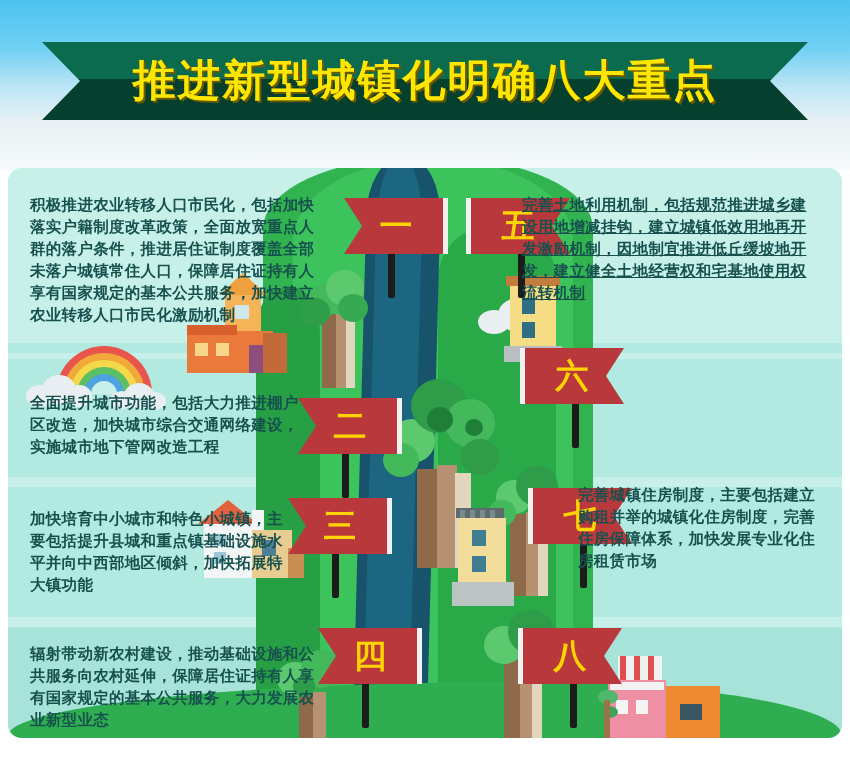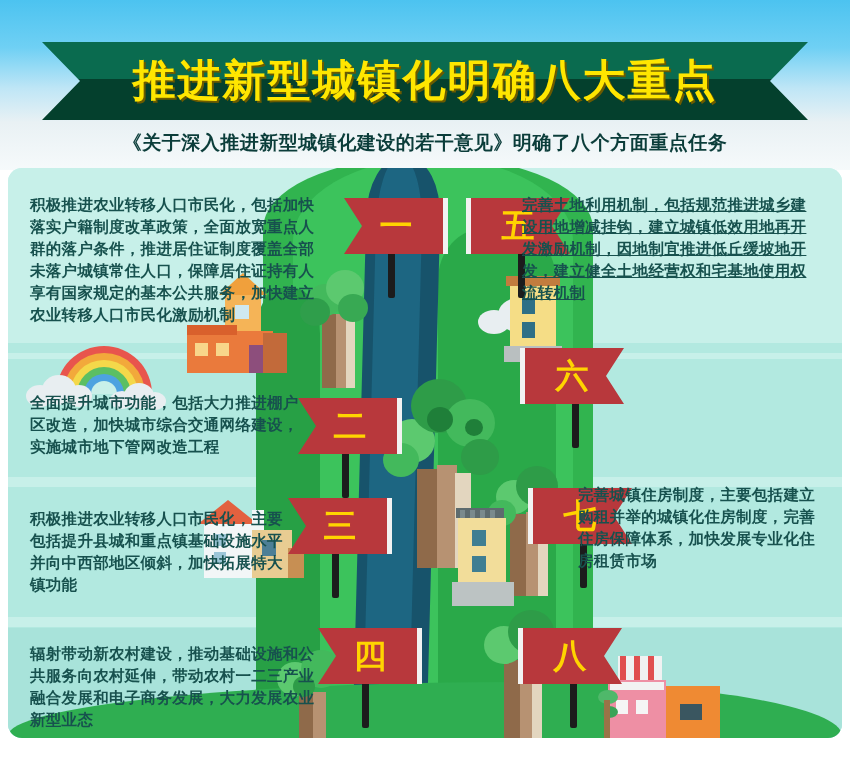--- a/index.html
+++ b/index.html
@@ -110,21 +110,20 @@
 <body>
 
 <div id="stage">
 
   <div class="sky"></div>
 
   <div class="ribbon">
     <div class="band"></div>
     <div class="ribbon-title">推进新型城镇化明确八大重点</div>
   </div>
-  <div class="subtitle">《关于深入推进新型城镇化建设的若干意见》明确了八个方面重点任务</div>
 
   <div class="card">
 
     <div class="band-row bandA" style="top:0px;height:175px;"></div>
     <div class="band-row bandB" style="top:175px;height:10px;"></div>
     <div class="band-row bandA" style="top:185px;height:6px;"></div>
     <div class="band-row bandB" style="top:191px;height:118px;"></div>
     <div class="band-row bandA" style="top:309px;height:10px;"></div>
     <div class="band-row bandB" style="top:319px;height:130px;"></div>
     <div class="band-row bandA" style="top:449px;height:10px;"></div>
@@ -324,23 +323,23 @@
     <div class="banner" style="left:510px;top:460px;">
       <div class="flagpole" style="left:52px;top:52px;height:48px;"></div>
       <div class="flag right-notch">八</div>
       <div class="flag-edge" style="left:0px;"></div>
     </div>
 
     <div class="txt left" style="left:22px;top:26px;width:296px;font-family:Liberation Serif, serif;">积极推进农业转移人口市民化，包括加快落实户籍制度改革政策，全面放宽重点人群的落户条件，推进居住证制度覆盖全部未落户城镇常住人口，保障居住证持有人享有国家规定的基本公共服务，加快建立农业转移人口市民化激励机制</div>
 
     <div class="txt left" style="left:22px;top:224px;width:278px;">全面提升城市功能，包括大力推进棚户区改造，加快城市综合交通网络建设，实施城市地下管网改造工程</div>
 
-    <div class="txt left" style="left:22px;top:340px;width:262px;">积极推进农业转移人口市民化，主要包括提升县城和重点镇基础设施水平并向中西部地区倾斜，加快拓展特大镇功能</div>
-
-    <div class="txt left" style="left:22px;top:475px;width:290px;">辐射带动新农村建设，推动基础设施和公共服务向农村延伸，带动农村一二三产业融合发展和电子商务发展，大力发展农业新型业态</div>
+    <div class="txt left" style="left:22px;top:340px;width:262px;">加快培育中小城市和特色小城镇，主要包括提升县城和重点镇基础设施水平并向中西部地区倾斜，加快拓展特大镇功能</div>
+
+    <div class="txt left" style="left:22px;top:475px;width:290px;">辐射带动新农村建设，推动基础设施和公共服务向农村延伸，保障居住证持有人享有国家规定的基本公共服务，大力发展农业新型业态</div>
 
     <div class="txt right" style="left:514px;top:26px;width:300px;text-decoration:underline;">完善土地利用机制，包括规范推进城乡建设用地增减挂钩，建立城镇低效用地再开发激励机制，因地制宜推进低丘缓坡地开发，建立健全土地经营权和宅基地使用权流转机制</div>
 
 
     <div class="txt right" style="left:570px;top:316px;width:250px;">完善城镇住房制度，主要包括建立购租并举的城镇化住房制度，完善住房保障体系，加快发展专业化住房租赁市场</div>
 
 
 
   </div>
 

